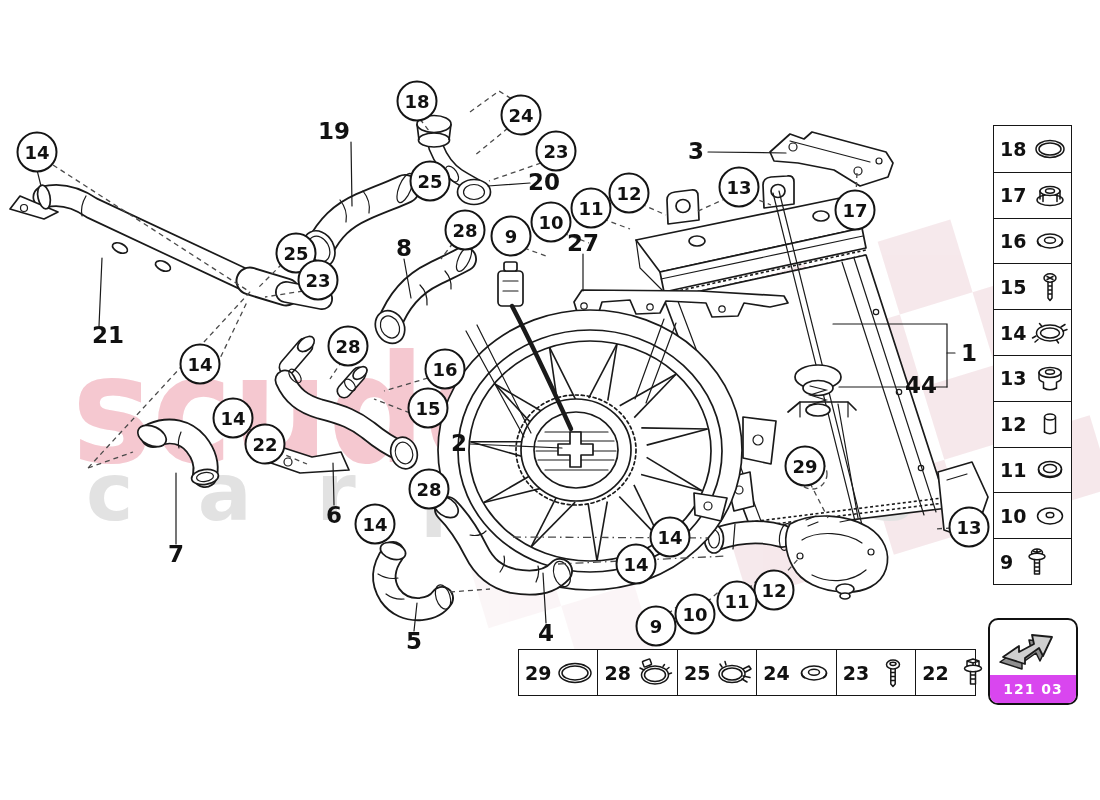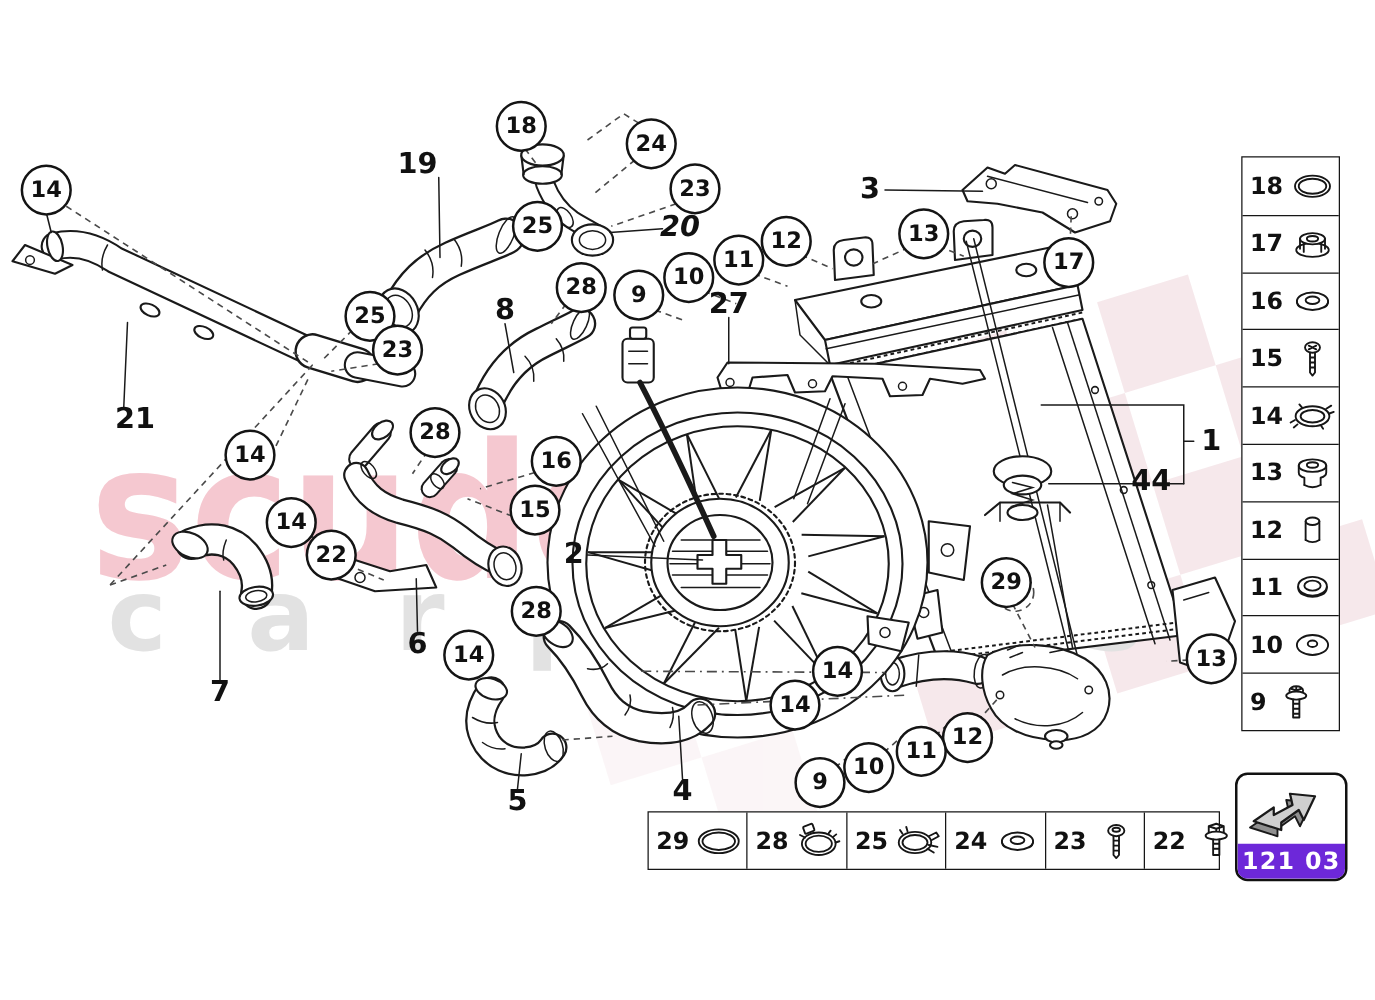--- a/index.html
+++ b/index.html
@@ -32,22 +32,22 @@
   .bottom-legend .cell:first-child{border-left:none;}
   .cell .num{font-size:19px;font-weight:bold;color:#111;margin-left:6px;}
   .licon{margin-left:2px;}
   .licon ellipse,.licon rect,.licon circle{fill:#fff;stroke:#161616;stroke-width:1.5;stroke-linejoin:round;}
   .licon path{fill:none;stroke:#161616;stroke-width:1.5;stroke-linejoin:round;stroke-linecap:round;}
   
   .code-box{position:absolute;left:988px;top:618px;width:90px;height:87px;z-index:6;
             border:2.6px solid #111;border-radius:10px;background:#fff;overflow:hidden;
             display:flex;flex-direction:column;box-sizing:border-box;}
   .code-box .arrow-area{flex:1;display:flex;align-items:center;justify-content:center;}
-  .code-box .band{height:28px;background:#6d28d9;color:#fff;display:flex;align-items:center;
-                  justify-content:center;font-size:19px;font-weight:bold;letter-spacing:1px;}
+  .code-box .band{height:28px;background:#d946ef;color:#fff;display:flex;align-items:center;
+                  justify-content:center;font-size:14px;font-weight:bold;letter-spacing:1px;}
 </style>
 </head>
 <body>
 
 <div class="stage">
 
 <svg id="art" width="1100" height="800" viewBox="0 0 1100 800">
 
   <g>
     <g id="checker" transform="rotate(-17 880 400)" opacity="0.75">
@@ -362,21 +362,21 @@
       <div class="co" style="left: 375px; top: 524px;">14</div>
       <div class="co" style="left: 805px; top: 466px;">29</div>
       <div class="co" style="left: 670px; top: 537px;">14</div>
       <div class="co" style="left: 636px; top: 564px;">14</div>
       <div class="co" style="left: 969px; top: 527px;">13</div>
       <div class="co" style="left: 774px; top: 590px;">12</div>
       <div class="co" style="left: 737px; top: 601px;">11</div>
       <div class="co" style="left: 695px; top: 614px;">10</div>
       <div class="co" style="left: 656px; top: 626px;">9</div>
       <div class="lb" style="left: 334px; top: 131px;">19</div>
-      <div class="lb" style="left: 544px; top: 182px; font-style: italic;">20</div>
+      <div class="lb" style="left: 544px; top: 182px;">20</div>
       <div class="lb" style="left: 108px; top: 335px;">21</div>
       <div class="lb" style="left: 696px; top: 151px;">3</div>
       <div class="lb" style="left: 583px; top: 243px; text-align: right;">27</div>
       <div class="lb" style="left: 404px; top: 248px;">8</div>
       <div class="lb" style="left: 459px; top: 443px;">2</div>
       <div class="lb" style="left: 969px; top: 353px;">1</div>
       <div class="lb" style="left: 921px; top: 385px;">44</div>
       <div class="lb" style="left: 334px; top: 515px;">6</div>
       <div class="lb" style="left: 176px; top: 554px;">7</div>
       <div class="lb" style="left: 414px; top: 641px;">5</div>

